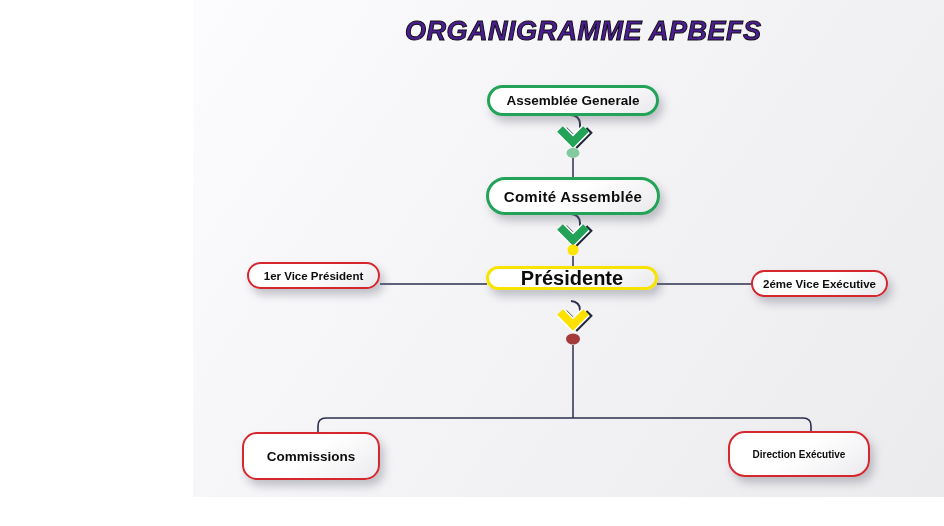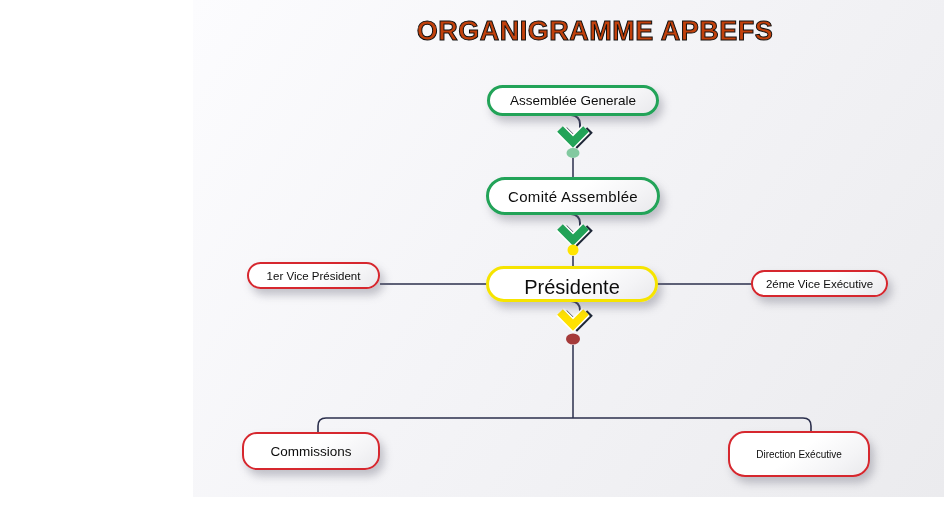--- a/index.html
+++ b/index.html
@@ -5,39 +5,39 @@
   html,body{margin:0;padding:0;}
   body{
     width:944px;height:526px;position:relative;background:#ffffff;
     font-family:"Liberation Sans","DejaVu Sans",sans-serif;overflow:hidden;
   }
   .panel{
     position:absolute;left:193px;top:0;width:751px;height:497px;
     background:linear-gradient(125deg,#fcfcfe 0%,#f4f4f7 45%,#ebebee 100%);
   }
   .page-title{
-    position:absolute;left:405px;top:16px;width:380px;text-align:center;
-    font-size:27px;font-weight:bold;letter-spacing:.5px;color:#c2410c;
+    position:absolute;left:405px;top:16px;width:380px;text-align:left;
+    font-size:27px;font-weight:bold;letter-spacing:.5px;color:#4c1d95;font-style:italic;
     -webkit-text-stroke:1px #0f0f0f;
   }
   .node{
     position:absolute;display:flex;align-items:center;justify-content:center;
     background:linear-gradient(145deg,#ffffff 48%,#f4f4f6 78%,#e9e9ec 100%);
     box-shadow:4px 6px 8px rgba(105,105,120,.38);
-    color:#0d0d0d;font-weight:normal;white-space:nowrap;box-sizing:border-box;
+    color:#0d0d0d;font-weight:bold;white-space:nowrap;box-sizing:border-box;
   }
   .green-border{border:3px solid #22a358;}
   .yellow-border{border:3px solid #f6e400;}
   .red-border{border:2.5px solid #d6272e;}
   .n-assemblee {left:487px;top:85px; width:172px;height:31px;border-radius:16px;font-size:13.5px;}
   .n-comite    {left:486px;top:177px;width:174px;height:38px;border-radius:19px;font-size:15px;letter-spacing:.3px;}
-  .n-presidente{left:486px;top:266px;width:172px;height:36px;border-radius:18px;font-size:20px;align-items:flex-end;}
+  .n-presidente{left:486px;top:266px;width:172px;height:24px;border-radius:18px;font-size:20px;}
   .n-vice1     {left:247px;top:262px;width:133px;height:27px;border-radius:14px;font-size:11.5px;}
   .n-vice2     {left:751px;top:270px;width:137px;height:27px;border-radius:14px;font-size:11.5px;}
-  .n-commissions{left:242px;top:432px;width:138px;height:38px;border-radius:15px;font-size:13.5px;}
+  .n-commissions{left:242px;top:432px;width:138px;height:48px;border-radius:15px;font-size:13.5px;}
   .n-direction {left:728px;top:431px;width:142px;height:46px;border-radius:17px;font-size:10px;}
   svg.wires{position:absolute;left:0;top:0;pointer-events:none;}
 </style>
 </head>
 <body>
 
 <div class="panel"></div>
 
 <div class="page-title">ORGANIGRAMME APBEFS</div>
 

